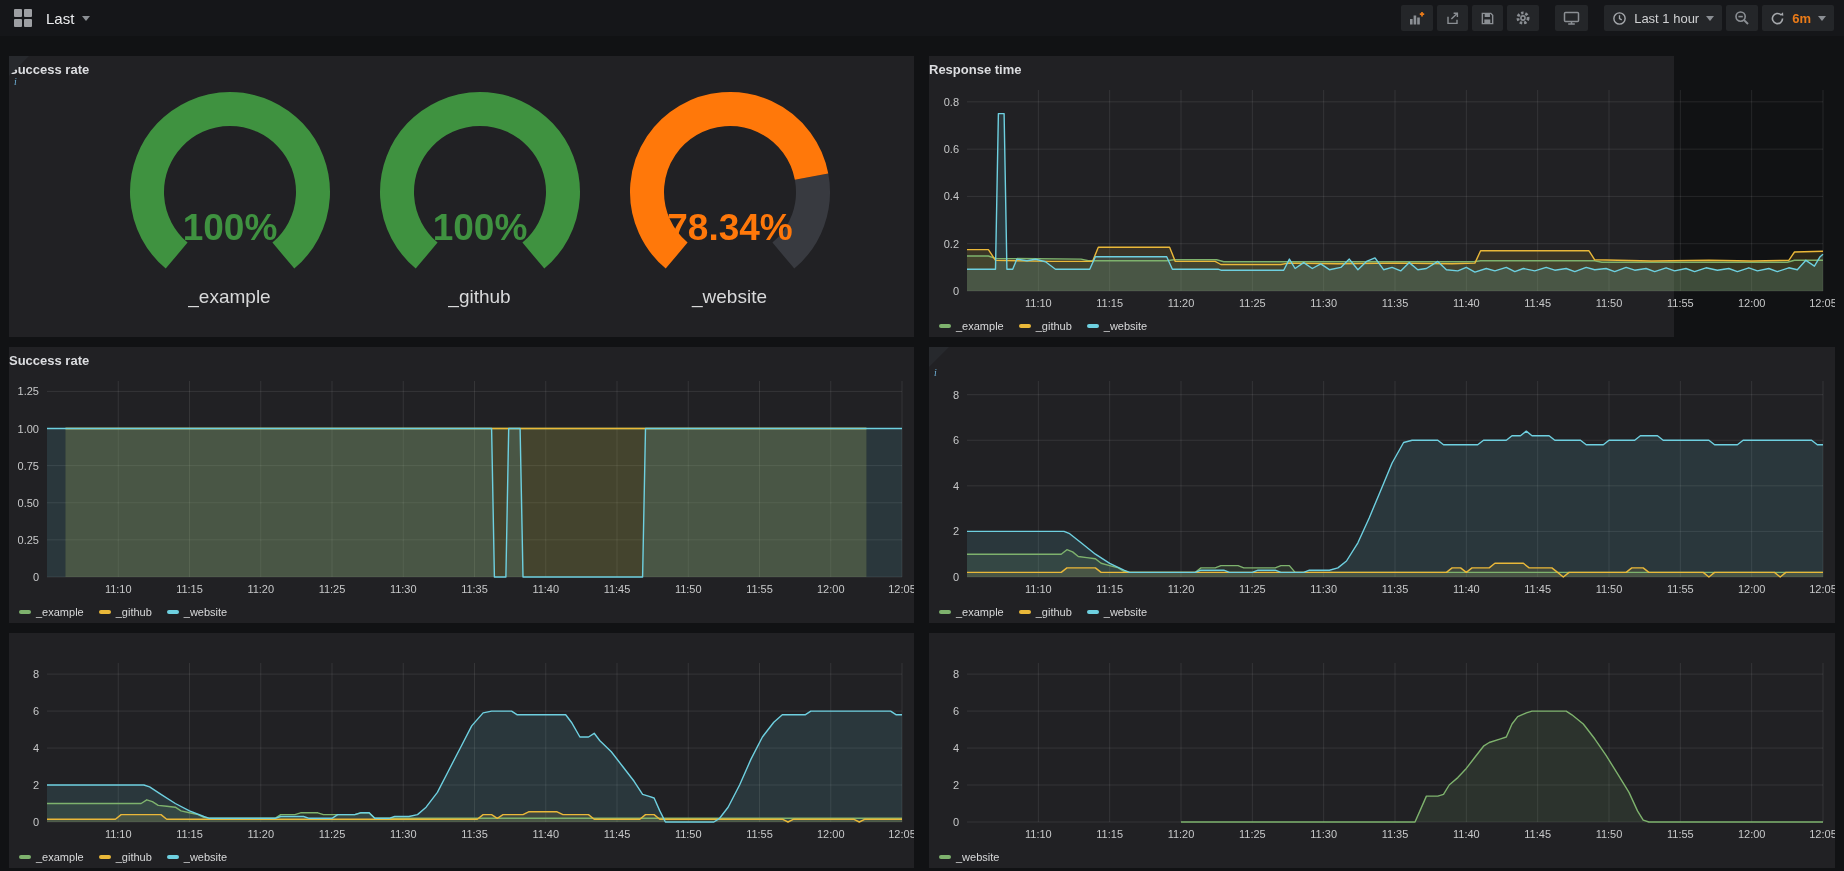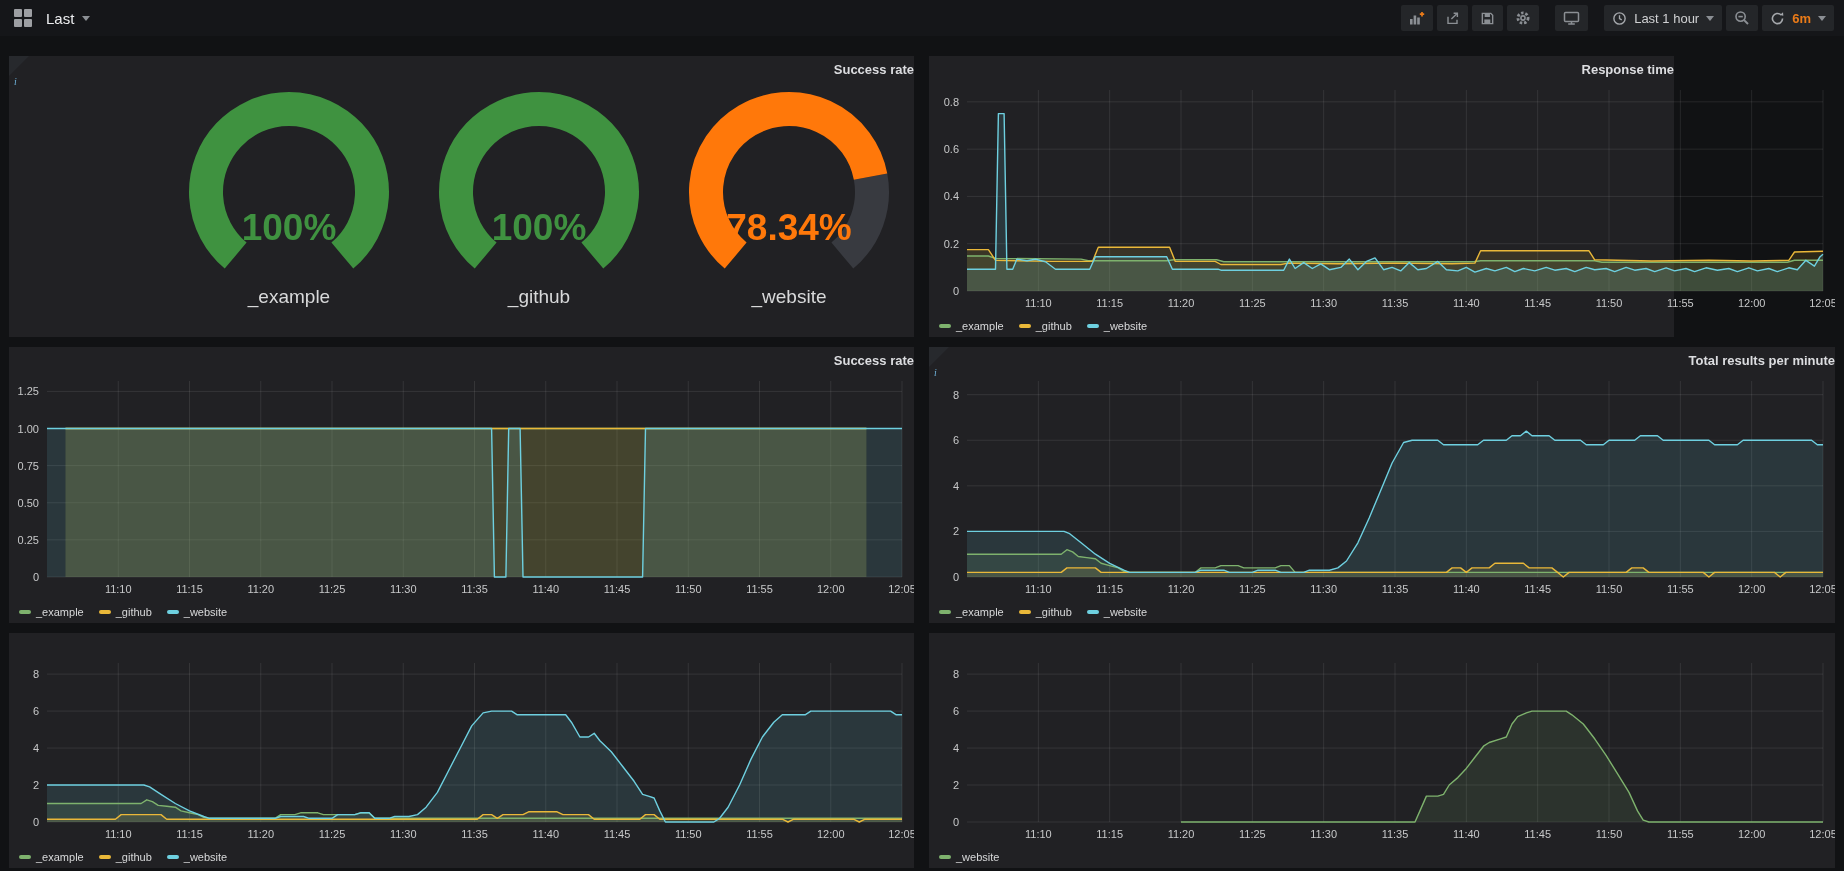--- a/index.html
+++ b/index.html
@@ -14,32 +14,32 @@
   .dash-title-btn{display:flex;align-items:center;gap:8px;color:#ecedef;font-size:15px;font-weight:500;}
   .caret{width:0;height:0;border-left:4px solid transparent;border-right:4px solid transparent;
     border-top:5px solid #8b8f94;display:inline-block;}
   .nav-right{display:flex;align-items:center;}
   .nav-btn{display:inline-flex;align-items:center;justify-content:center;gap:7px;height:26px;min-width:31px;
     padding:4px 8px;background:#242629;border-radius:2px;margin-left:4px;color:#d0d1d3;font-size:13px;}
   .nav-gap{width:12px;display:inline-block;}
   .refresh-interval{color:#eb7b18;font-weight:700;font-size:13px;}
   .dashboard{position:absolute;top:36px;left:0;width:1844px;height:835px;}
   .panel{position:absolute;background:#212124;box-sizing:border-box;}
-  .panel-title{height:28px;line-height:28px;text-align:right;font-size:13px;font-weight:600;color:#dcdde0;cursor:pointer;}
+  .panel-title{height:28px;line-height:28px;text-align:left;font-size:13px;font-weight:600;color:#dcdde0;cursor:pointer;}
   .corner-info{position:absolute;top:0;left:0;width:0;height:0;
     border-top:20px solid #27292d;border-right:20px solid transparent;}
   .info-i{position:absolute;top:1px;left:5px;font-size:10px;line-height:10px;font-style:italic;
     font-family:"Liberation Serif",serif;color:#6fb2da;}
   .chart-svg{position:absolute;top:0;left:0;}
   .axis-text{font-family:"Liberation Sans",sans-serif;font-size:11px;fill:#c7c8c9;}
   .legend{position:absolute;left:10px;bottom:5px;display:flex;gap:15px;align-items:center;
     font-size:11px;color:#d8d9da;}
   .legend-item{display:flex;align-items:center;gap:5px;cursor:pointer;}
   .legend-marker{width:12px;height:4px;border-radius:2px;display:inline-block;}
-  .gauge-row{display:flex;justify-content:flex-end;align-items:flex-start;padding-top:4px;padding-left:36px;}
+  .gauge-row{display:flex;justify-content:center;align-items:flex-start;padding-top:4px;padding-left:36px;}
   .gauge{display:flex;flex-direction:column;align-items:center;}
   .gauge-label{font-size:19px;color:#d8d9da;margin-top:2px;}
 </style>
 </head>
 <body>
 
 <div class="app">
   <header class="navbar">
     <div class="nav-left">
       <button class="logo-btn">
@@ -262,21 +262,20 @@
             <span class="legend-marker" style="background: rgb(234, 184, 57);"></span>
             <span>_github</span>
           </span>
           <span class="legend-item">
             <span class="legend-marker" style="background: rgb(110, 208, 224);"></span>
             <span>_website</span>
           </span>
         </div>
       </div>
       <div class="panel" style="left: 929px; top: 311px; width: 906px; height: 276px;">
-        <div class="panel-title">Total results per minute</div>
         <div class="corner-info">
           <span class="info-i">i</span>
         </div>
         <svg width="906" height="276" class="chart-svg">
           <line x1="109.33333333333333" y1="34" x2="109.33333333333333" y2="230" stroke="rgba(255,255,255,0.09)" stroke-width="1"></line>
           <line x1="180.66666666666666" y1="34" x2="180.66666666666666" y2="230" stroke="rgba(255,255,255,0.09)" stroke-width="1"></line>
           <line x1="252" y1="34" x2="252" y2="230" stroke="rgba(255,255,255,0.09)" stroke-width="1"></line>
           <line x1="323.3333333333333" y1="34" x2="323.3333333333333" y2="230" stroke="rgba(255,255,255,0.09)" stroke-width="1"></line>
           <line x1="394.6666666666667" y1="34" x2="394.6666666666667" y2="230" stroke="rgba(255,255,255,0.09)" stroke-width="1"></line>
           <line x1="466" y1="34" x2="466" y2="230" stroke="rgba(255,255,255,0.09)" stroke-width="1"></line>

